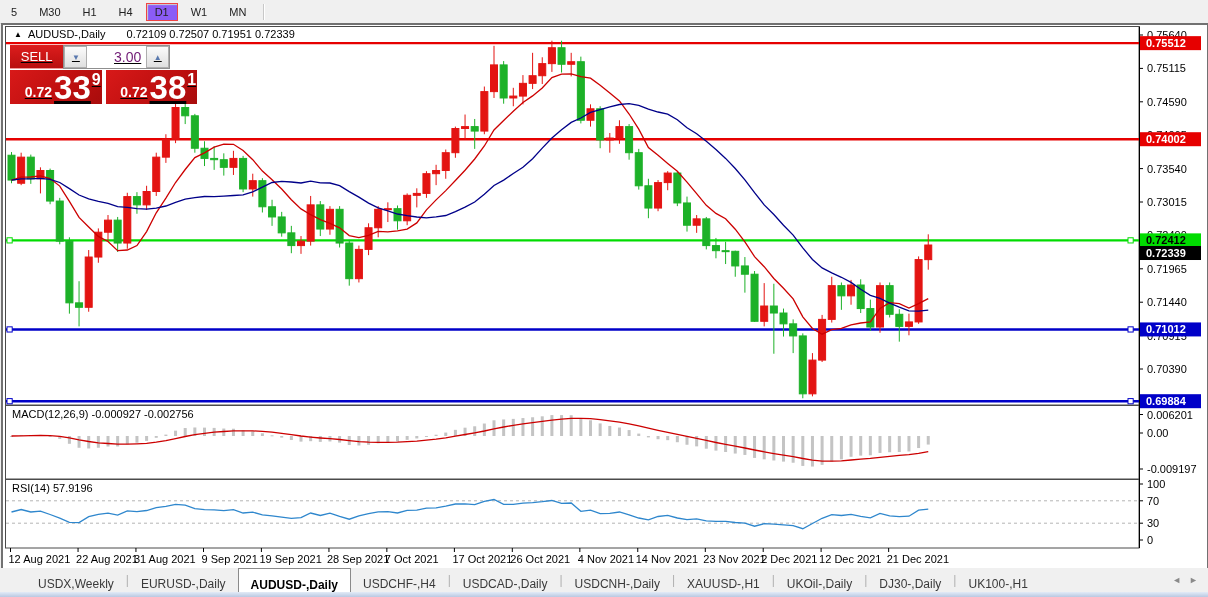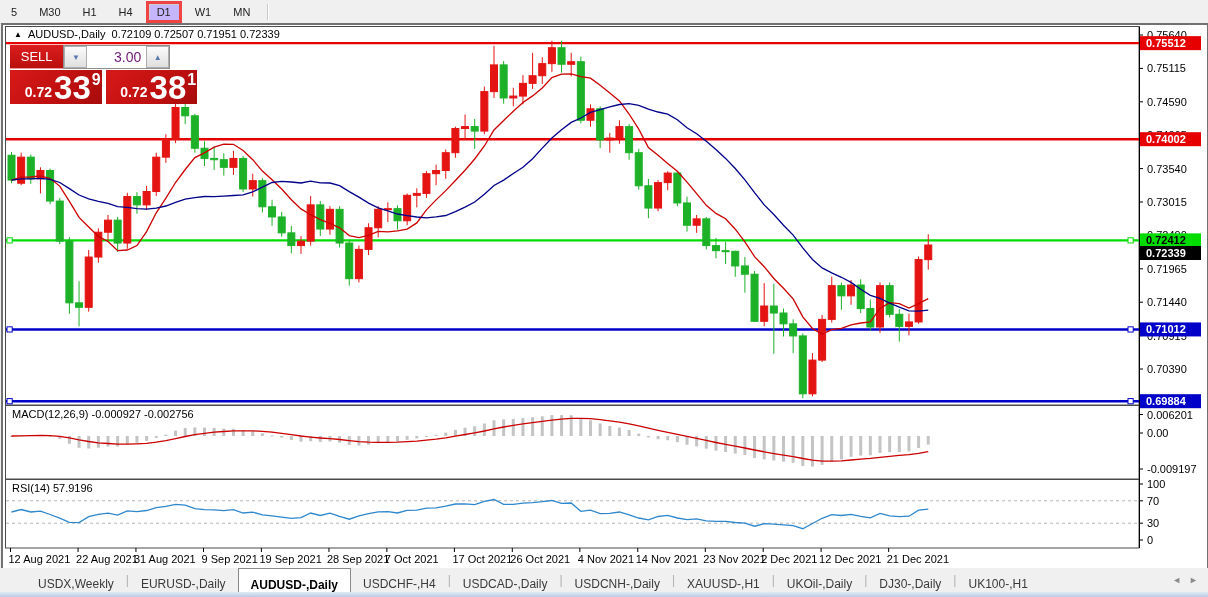--- a/index.html
+++ b/index.html
@@ -1,31 +1,31 @@
 <!DOCTYPE html>
 <html><head>
 <meta charset="utf-8">
 <style>
   html,body{margin:0;padding:0;width:1208px;height:597px;overflow:hidden;
     font-family:"Liberation Sans",sans-serif;background:#f0f0f0;}
   
   .toolbar{position:absolute;left:0;top:0;width:1208px;height:23px;background:#f0f0f0;
     border-bottom:1px solid #dcdcdc;display:flex;align-items:center;font-size:11px;color:#222;}
   .tf-btn{padding:2px 8px;margin:0 2px;border:1px solid transparent;cursor:default;}
-  .tf-btn.active{background:#c4b5fd;border:3px solid #ef4444;box-shadow:inset 1px 1px 1px #d0d0d0;}
+  .tf-btn.active{background:#8b5cf6;border:1px solid #ef4444;box-shadow:inset 1px 1px 1px #d0d0d0;}
   .tf-sep{width:1px;height:16px;background:#c8c8c8;border-right:1px solid #fff;margin:0 6px;}
   
   .chart-window{position:absolute;left:1px;top:23px;width:1204px;height:545px;
     border:2px solid #717171;background:#ffffff;}
   .chart-title{position:absolute;left:11px;top:3px;font-size:11px;color:#000;z-index:5;white-space:nowrap;}
   .chart-title .tri{font-size:8px;margin-right:6px;position:relative;top:-1px;}
-  .chart-title .vals{margin-left:6px;}
+  .chart-title .vals{margin-left:21px;}
   svg{position:absolute;left:0;top:0;}
   
-  .trade-panel{position:absolute;left:7px;top:20px;width:187px;z-index:6;font-family:"Liberation Sans",sans-serif;}
+  .trade-panel{position:absolute;left:7px;top:20px;width:187px;z-index:6;font-family:"Liberation Sans",sans-serif;text-decoration:underline;}
   .tp-top{display:flex;height:24px;}
   .tp-btn{color:#fff;font-size:13px;display:flex;align-items:center;justify-content:center;
     background:linear-gradient(180deg,#dd1d1d,#b90f0f);}
   .tp-sell{width:56px;border-bottom:1px solid rgba(255,255,255,.55);}
   .tp-buy{flex:1;border-bottom:1px solid rgba(255,255,255,.55);margin-top:40px;}
   .tp-spin{display:flex;width:112px;border:1px solid #8f8f8f;background:#f0f0f0;box-sizing:border-box;}
   .tp-arrow{width:23px;display:flex;align-items:center;justify-content:center;
     background:linear-gradient(180deg,#fbfbfb,#dfdfdf);border:1px solid #aeaeae;
     color:#5878ae;font-size:8px;box-sizing:border-box;}
   .tp-field{flex:1;background:#fff;font-size:14px;color:#701a75;display:flex;align-items:center;

